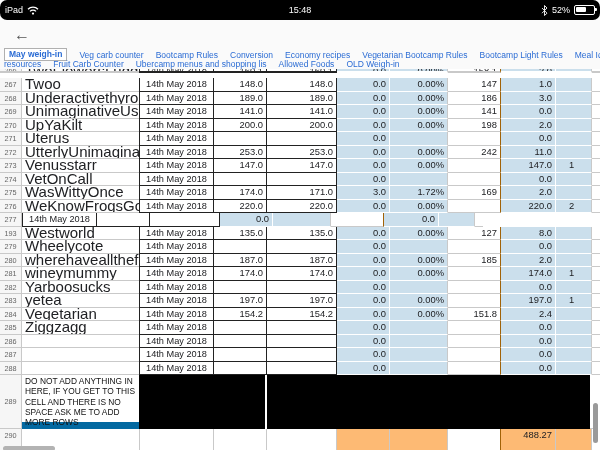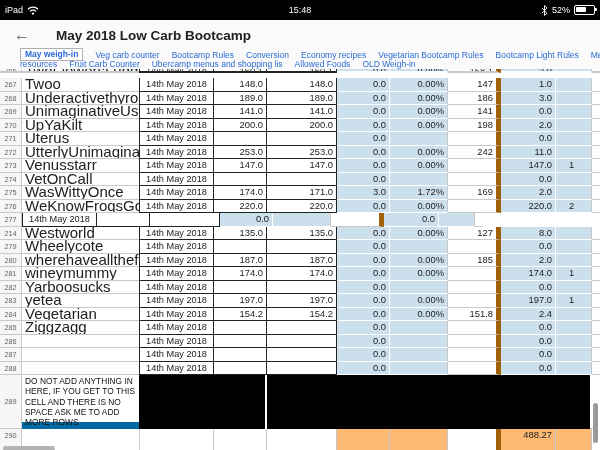--- a/index.html
+++ b/index.html
@@ -4,41 +4,41 @@
 <style>
   html,body{margin:0;padding:0;}
   body{
     width:600px;height:450px;overflow:hidden;position:relative;
     font-family:"Liberation Sans", sans-serif;background:#fff;
     -webkit-font-smoothing:antialiased;
   }
   
   .statusbar{
     position:absolute;top:0;left:0;width:600px;height:20px;background:#000;
-    color:#fff;font-size:9px;display:flex;align-items:center;
+    color:#fff;font-size:9px;display:flex;align-items:center;border-radius:7px;
   }
   .sb-left{display:flex;align-items:center;gap:4px;padding-left:5px;}
   .sb-time{position:absolute;left:50%;transform:translateX(-50%);font-weight:normal;}
   .sb-right{position:absolute;right:5px;display:flex;align-items:flex-start;gap:4px;}
   .battery{width:19px;height:8px;border:1px solid #fff;border-radius:2px;position:relative;display:flex;align-items:center;}
   .battery-fill{height:5px;margin-left:1px;background:#fff;border-radius:1px;}
   .battery-nub{position:absolute;right:-3px;top:2px;width:2px;height:3px;background:#fff;border-radius:0 1px 1px 0;}
   
   .appheader{
     position:absolute;top:20px;left:0;width:600px;height:30px;background:#fafafa;
     display:flex;align-items:center;
   }
   .back-btn{font-size:16px;color:#555;padding:0 12px 0 14px;cursor:pointer;}
   .doc-title{font-size:13.5px;font-weight:bold;color:#202124;padding-left:14px;}
   
   .tabbar{
     position:absolute;top:50px;left:0;width:600px;height:19px;background:#fafafa;
     font-size:8.5px;color:#2b6cd4;padding:0;
   }
-  .tabline{display:flex;align-items:center;gap:12px;padding-left:20px;height:9.5px;white-space:nowrap;}
+  .tabline{display:flex;align-items:center;gap:12px;padding-left:4px;height:9.5px;white-space:nowrap;}
   .tab{cursor:pointer;}
   .tab.selected{
     border:1px solid #b0b0b0;background:#fff;font-weight:bold;
     padding:0px 4px 1px 4px;margin-left:0px;
   }
   
   .sheet{position:absolute;top:69px;left:0;width:600px;}
   .row{display:flex;height:13.5px;}
   .row.partial{height:9px;overflow:hidden;}
   .row.partial .cell{line-height:13px;margin-top:-5px;border-bottom-width:2px;}
@@ -49,21 +49,21 @@
   }
   .c-num{width:22px;background:#f6f6f6;border-right:1px solid #c9c9c9;color:#666;
          font-size:7.3px;text-align:center;line-height:13.5px;}
   .c-name{width:117px;padding-left:3px;font-size:15px;}
   .c-date{width:75px;text-align:center;font-size:9.2px;
           border-left:1px solid #222;border-right:1px solid #222;border-bottom:1px solid #222;}
   .c-c{width:53px;border-right:1px solid #222;border-bottom:1px solid #222;}
   .c-d{width:70px;border-right:1px solid #222;border-bottom:1px solid #222;}
   .c-e{width:53px;border-right:1px solid #fff;}
   .c-f{width:58px;border-right:1px solid #c9c9c9;}
-  .c-g{width:53px;border-right:5px solid #a16207;}
+  .c-g{width:53px;border-right:1px solid #a16207;}
   .c-h{width:55px;border-right:1px solid #fff;}
   .c-i{width:36px;border-right:1px solid #c9c9c9;padding-left:13px;}
   .c-j{width:8px;}
   .num{text-align:right;padding-right:3px;}
   .blue{background:#cbdfec;border-bottom-color:#fff;}
   
   .warn-row{display:flex;height:54px;}
   .warn-row .c-num{line-height:54px;}
   .warn-text{
     width:117px;box-sizing:border-box;padding:1px 0 0 3px;font-size:8.4px;line-height:10.3px;
@@ -103,21 +103,20 @@
     <span>52%</span>
     <span class="battery">
       <span class="battery-fill" style="width:52%;"></span>
       <span class="battery-nub"></span>
     </span>
   </div>
 </div>
 
 <div class="appheader">
   <span class="back-btn">←</span>
-  <span class="doc-title">May 2018 Low Carb Bootcamp</span>
 </div>
 
 <div class="tabbar">
   <div class="tabline">
       <span class="tab selected">May weigh-in</span>
       <span class="tab">Veg carb counter</span>
       <span class="tab">Bootcamp Rules</span>
       <span class="tab">Conversion</span>
       <span class="tab">Economy recipes</span>
       <span class="tab">Vegetarian Bootcamp Rules</span>
@@ -284,21 +283,21 @@
         <div class="cell c-c num"></div>
         <div class="cell c-d num"></div>
         <div class="cell c-e num blue">0.0</div>
         <div class="cell c-f num blue"></div>
         <div class="cell c-g num"></div>
         <div class="cell c-h num blue">0.0</div>
         <div class="cell c-i blue"></div>
         <div class="cell c-j"></div>
       </div>
       <div class="row">
-        <div class="cell c-num">214</div>
+        <div class="cell c-num">193</div>
         <div class="cell c-name">Westworld</div>
         <div class="cell c-date">14th May 2018</div>
         <div class="cell c-c num">135.0</div>
         <div class="cell c-d num">135.0</div>
         <div class="cell c-e num blue">0.0</div>
         <div class="cell c-f num blue">0.00%</div>
         <div class="cell c-g num">127</div>
         <div class="cell c-h num blue">8.0</div>
         <div class="cell c-i blue"></div>
         <div class="cell c-j"></div>

